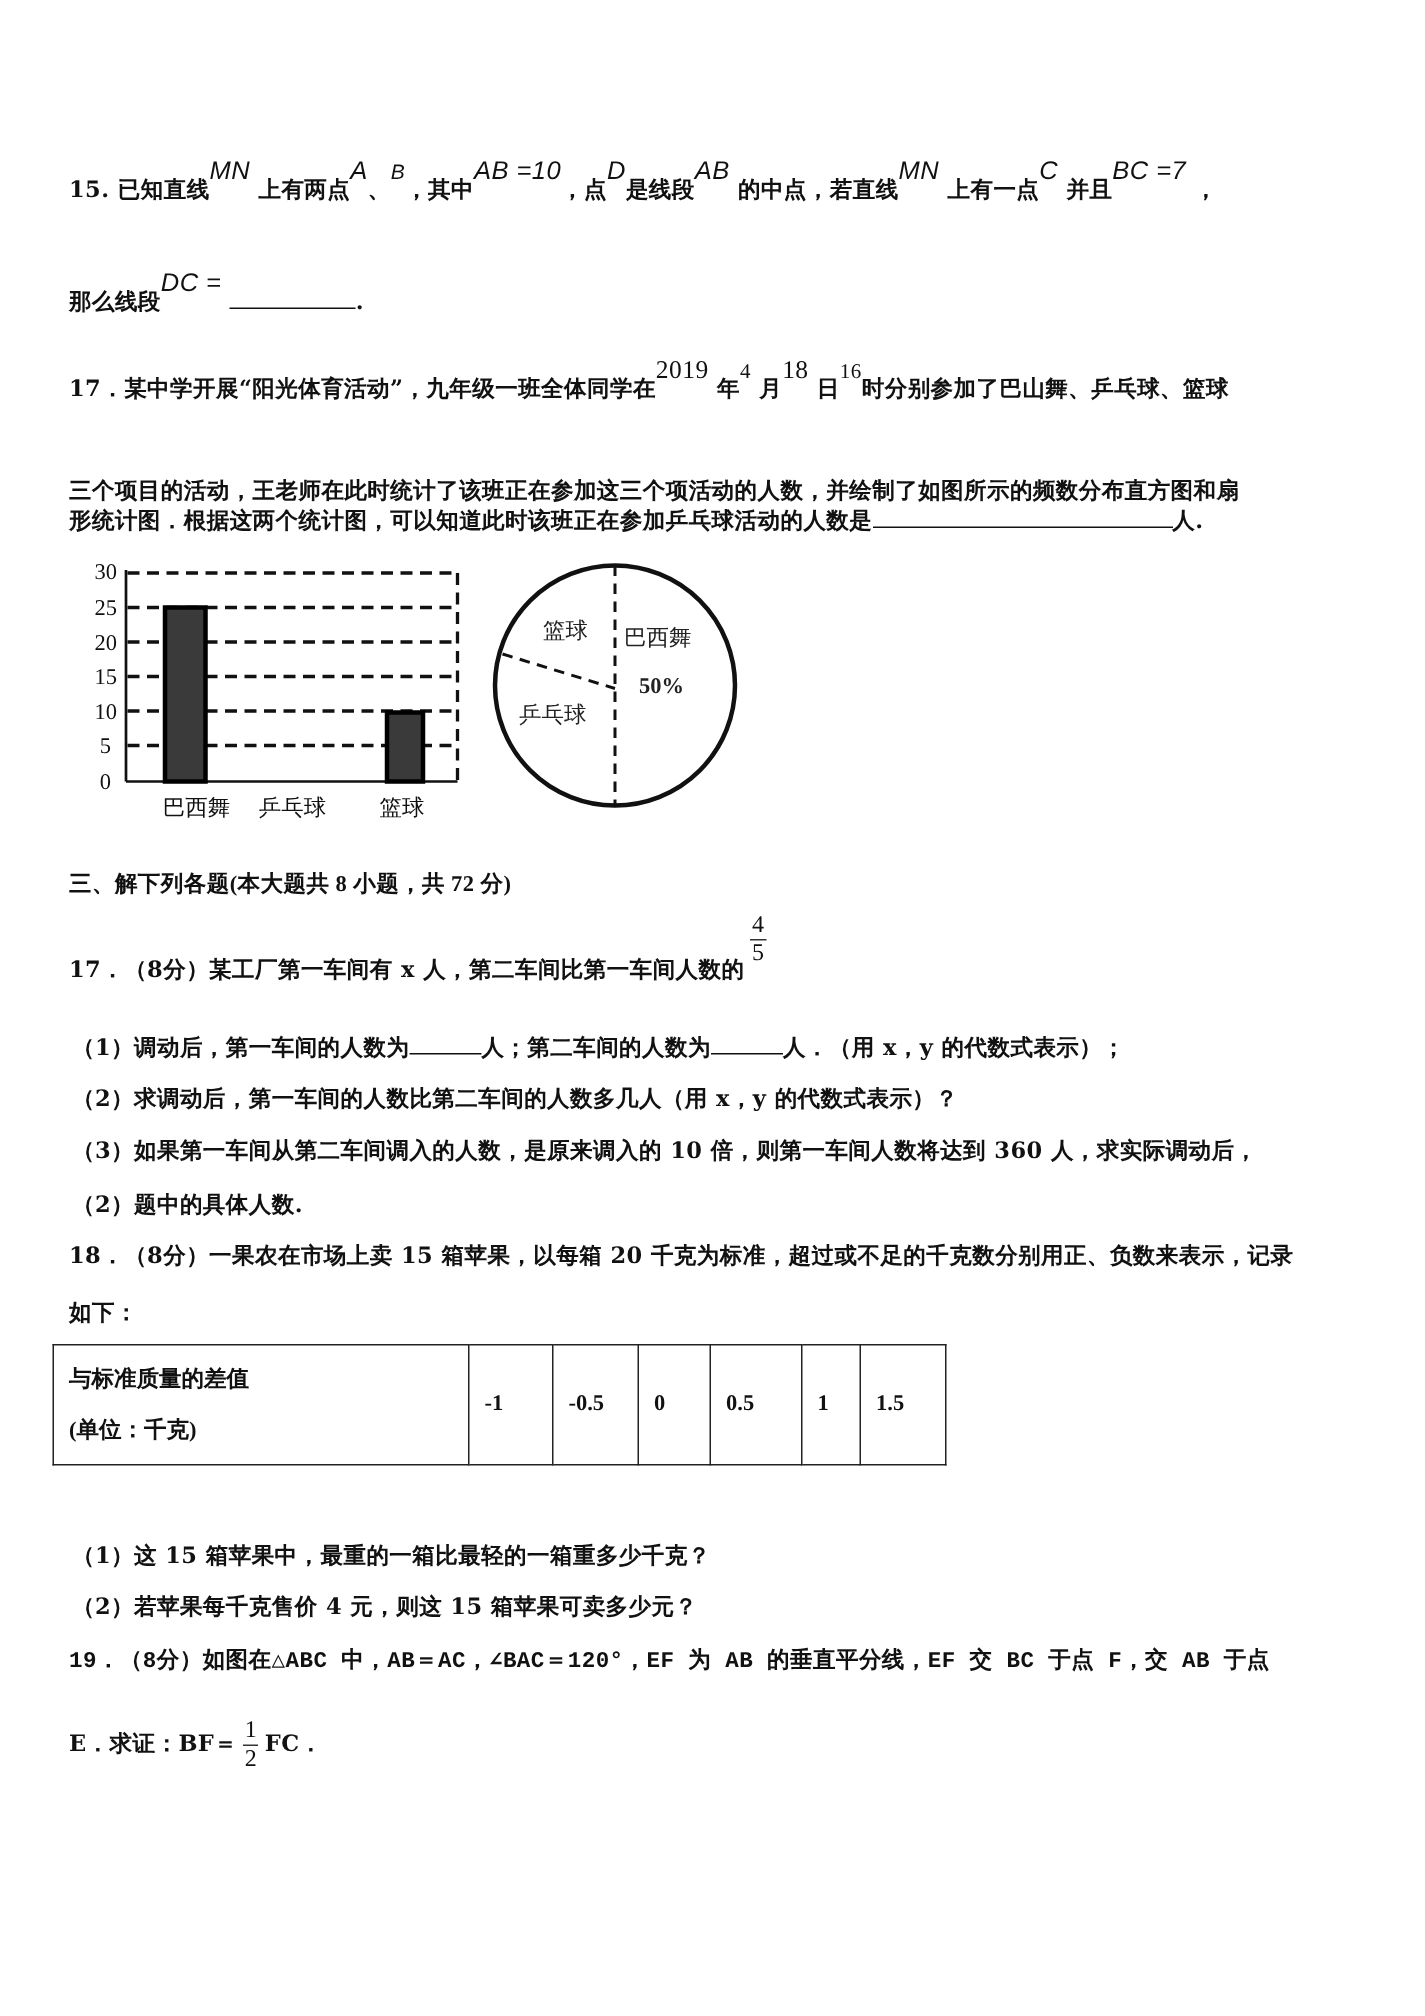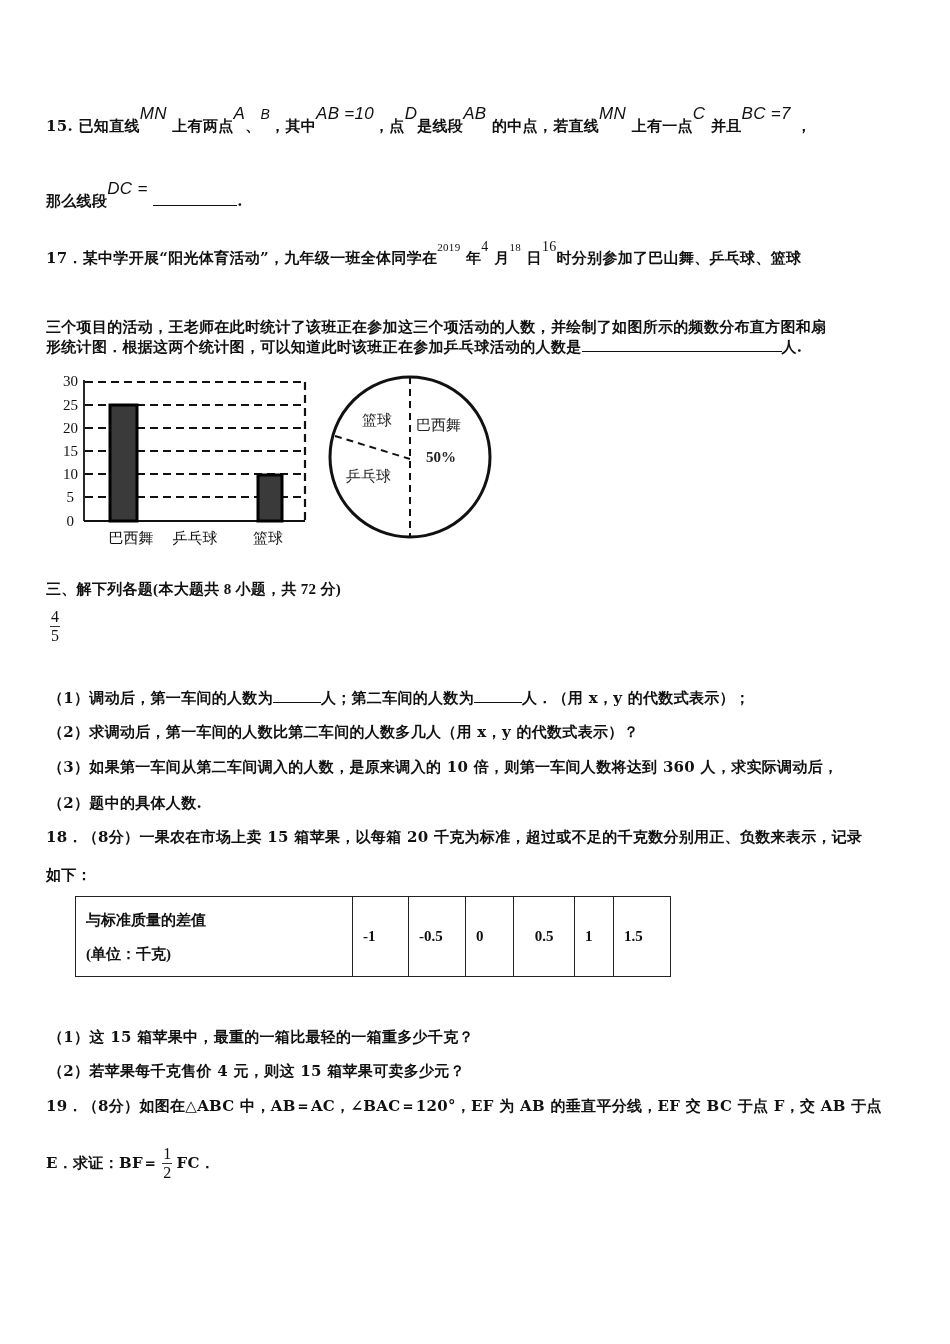--- a/index.html
+++ b/index.html
@@ -1,26 +1,26 @@
 <!DOCTYPE html>
 <html><head>
 <meta charset="utf-8">
 <style>
   html, body { margin:0; padding:0; background:#ffffff; }
   body { width:950px; height:1344px; position:relative; overflow:hidden;
          font-family:"DejaVu Serif","Liberation Serif",serif; color:#111; }
   .abs { position:absolute; white-space:nowrap; }
   .t { font-size:15px; font-weight:bold; letter-spacing:0.3px; }
   .m { font-family:Liberation Sans, sans-serif; font-style:italic; font-weight:normal; font-size:17px; position:relative; top:-12px; }
-  .mn { font-family:"Liberation Serif","DejaVu Serif",serif; font-weight:normal; font-size:11px; position:relative; top:-12px; }
+  .mn { font-family:"Liberation Serif","DejaVu Serif",serif; font-weight:normal; font-size:17px; position:relative; top:-12px; }
   .blank { display:inline-block; border-bottom:1.5px solid #111; vertical-align:baseline; }
   .frac { display:inline-block; text-align:center; vertical-align:middle; font-family:"Liberation Serif",serif; font-weight:normal; font-size:16px; line-height:18px; margin:0 4px; }
   .frac .num { display:block; border-bottom:1px solid #333; padding:0 1px; }
   .frac .den { display:block; }
-  table.dt { position:absolute; left:35px; top:896px; border-collapse:collapse; font-family:"Liberation Serif","DejaVu Serif",serif; font-weight:bold; font-size:15px;margin-left:40px; }
+  table.dt { position:absolute; left:35px; top:896px; border-collapse:collapse; font-family:"Liberation Serif","DejaVu Serif",serif; font-weight:bold; font-size:15px; }
   table.dt td { border:1.5px solid #222; padding:0 10px; text-align:left; vertical-align:middle; }
   svg text { font-family:"Liberation Serif","DejaVu Serif",serif; }
 </style>
 </head>
 <body>
 
 <div class="abs t" style="left:46px; top:116px;">
   <span>15.</span>
   <span>已知直线</span><span class="m">MN</span>
   <span>上有两点</span><span class="m">A</span><span>、</span><span class="m" style="font-size:14px">B</span><span>，其中</span><span class="m">AB =10</span><span>，点</span><span class="m">D</span><span>是线段</span><span class="m">AB</span>
@@ -86,21 +86,21 @@
     <text x="362" y="425">篮球</text>
     <text x="416" y="430">巴西舞</text>
     <text x="426" y="462" font-weight="bold" font-size="15">50%</text>
     <text x="346" y="481">乒乓球</text>
   </g>
 </svg>
 
 <div class="abs t" style="left:46px; top:580px;font-family:Liberation Serif, serif;">三、解下列各题(本大题共 8 小题，共 72 分)</div>
 
 <div class="abs t" style="left:46px; top:608px;">
-  <span class="frac"><span class="num">4</span><span class="den">5</span></span>
+  <span style="position:relative; top:21px;">17．（8分）某工厂第一车间有 x 人，第二车间比第一车间人数的</span><span class="frac"><span class="num">4</span><span class="den">5</span></span>
 </div>
 <div class="abs t" style="left:48px; top:689px;">
   <span>（1）调动后，第一车间的人数为</span><span class="blank" style="width:48px;"></span><span>人；第二车间的人数为</span><span class="blank" style="width:48px;"></span><span>人．（用 x，y 的代数式表示）；</span>
 </div>
 <div class="abs t" style="left:48px; top:723px;">（2）求调动后，第一车间的人数比第二车间的人数多几人（用 x，y 的代数式表示）？</div>
 <div class="abs t" style="left:48px; top:758px;">（3）如果第一车间从第二车间调入的人数，是原来调入的 10 倍，则第一车间人数将达到 360 人，求实际调动后，</div>
 <div class="abs t" style="left:48px; top:794px;">（2）题中的具体人数.</div>
 
 <div class="abs t" style="left:46px; top:828px;">18．（8分）一果农在市场上卖 15 箱苹果，以每箱 20 千克为标准，超过或不足的千克数分别用正、负数来表示，记录</div>
 <div class="abs t" style="left:46px; top:866px;">如下：</div>
@@ -108,26 +108,26 @@
 <table class="dt">
   <tbody>
       <tr style="height:80px;">
     <td style="width:256px; line-height:34px;">
       <div>与标准质量的差值</div>
       <div>(单位：千克)</div>
     </td>
     <td style="width:35px;">-1</td>
     <td style="width:36px;">-0.5</td>
     <td style="width:27px;">0</td>
-    <td style="width:40px;text-align:center;">0.5</td>
+    <td style="width:40px;">0.5</td>
     <td style="width:18px;">1</td>
     <td style="width:36px;">1.5</td>
   </tr>
 </tbody>
   </table>
 
 <div class="abs t" style="left:48px; top:1028px;">（1）这 15 箱苹果中，最重的一箱比最轻的一箱重多少千克？</div>
 <div class="abs t" style="left:48px; top:1062px;">（2）若苹果每千克售价 4 元，则这 15 箱苹果可卖多少元？</div>
 
-<div class="abs t" style="left:46px; top:1097px;">19．（8分）如图在△ABC 中，AB＝AC，∠BAC＝120°，EF 为 AB 的垂直平分线，EF 交 BC 于点 F，交 AB 于点</div>
+<div class="abs t" style="left:46px; top:1097px;font-family:Liberation Mono, monospace;">19．（8分）如图在△ABC 中，AB＝AC，∠BAC＝120°，EF 为 AB 的垂直平分线，EF 交 BC 于点 F，交 AB 于点</div>
 <div class="abs t" style="left:46px; top:1145px;">
   <span>E．求证：BF＝</span><span class="frac"><span class="num">1</span><span class="den">2</span></span><span>FC．</span>
 </div>
 
 </body></html>

